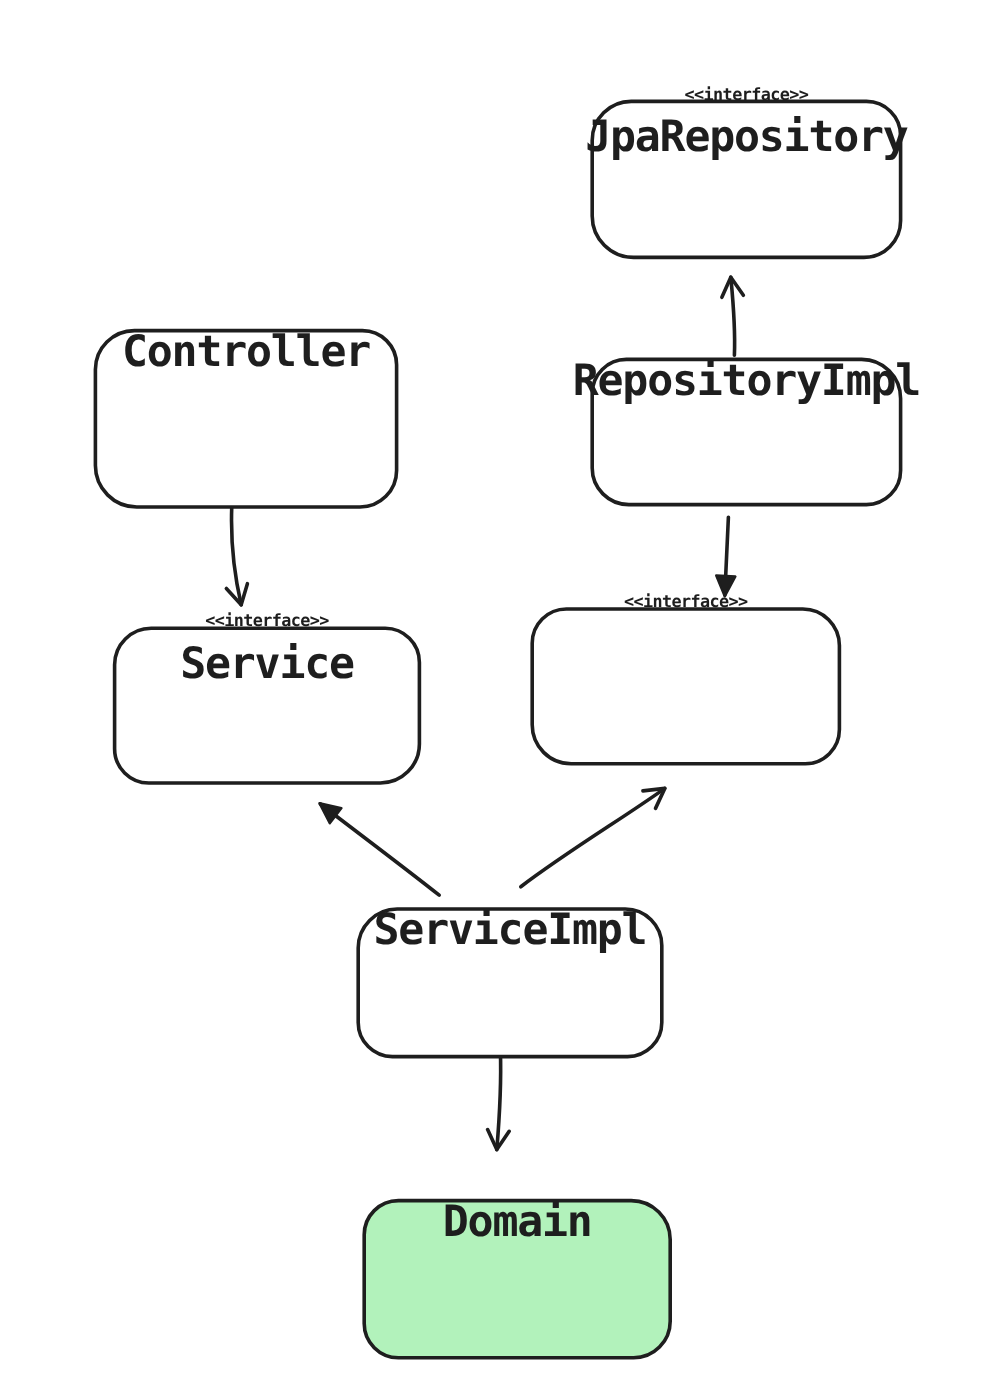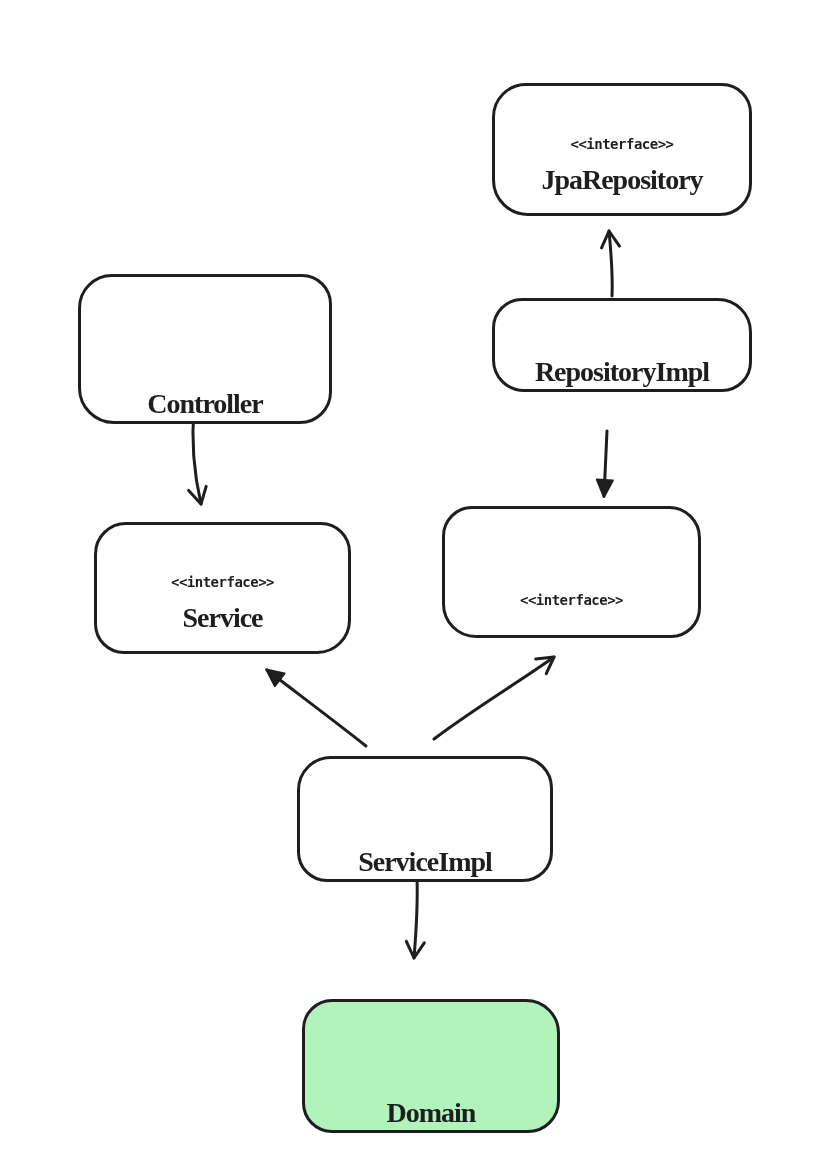--- a/index.html
+++ b/index.html
@@ -31,30 +31,29 @@
   }
   .node {
     position: absolute;
     box-sizing: border-box;
     background: #ffffff;
     border: 3px solid #1e1e1e;
     border-radius: 34px 30px 32px 36px;
     display: flex;
     flex-direction: column;
     align-items: center;
-    justify-content: flex-end;
+    justify-content: flex-start;
     text-align: center;
   }
   .node .label {
-    font-size: 28px;
+    font-size: 36px;
     font-weight: 600;
     letter-spacing: -1px;
     line-height: 34px;
     white-space: nowrap;
-    font-family: Liberation Serif, serif;
   }
   .node .stereotype {
     font-size: 14px;
     font-weight: 600;
     letter-spacing: -0.5px;
     line-height: 18px;
     margin-bottom: 10px;
     white-space: nowrap;
   }
   .node.has-stereotype .content-stack {
@@ -65,21 +64,21 @@
     flex-direction: column;
     align-items: center;
   }
   .node.fill-green {
     background: #b2f2bb;
     margin-top: 28px;
   }
   
   .node-jparepository  { left: 492px; top:  83px; width: 260px; height: 133px; }
   .node-controller     { left:  78px; top: 274px; width: 254px; height: 150px; }
-  .node-repositoryimpl { left: 492px; top: 298px; width: 260px; height: 94px; border-radius: 30px 34px 30px 32px; }
+  .node-repositoryimpl { left: 492px; top: 298px; width: 260px; height: 124px; border-radius: 30px 34px 30px 32px; }
   .node-service        { left:  94px; top: 522px; width: 257px; height: 132px; border-radius: 32px 30px 34px 30px; }
   .node-repository     { left: 442px; top: 506px; width: 259px; height: 132px; border-radius: 30px 32px 30px 34px; }
   .node-serviceimpl    { left: 297px; top: 744px; width: 256px; height: 126px; border-radius: 34px 32px 30px 30px; margin-top: 12px; }
   .node-domain         { left: 302px; top: 971px; width: 258px; height: 134px; border-radius: 30px 34px 32px 30px; }
 </style>
 </head>
 <body>
 
 <div class="canvas">
 

